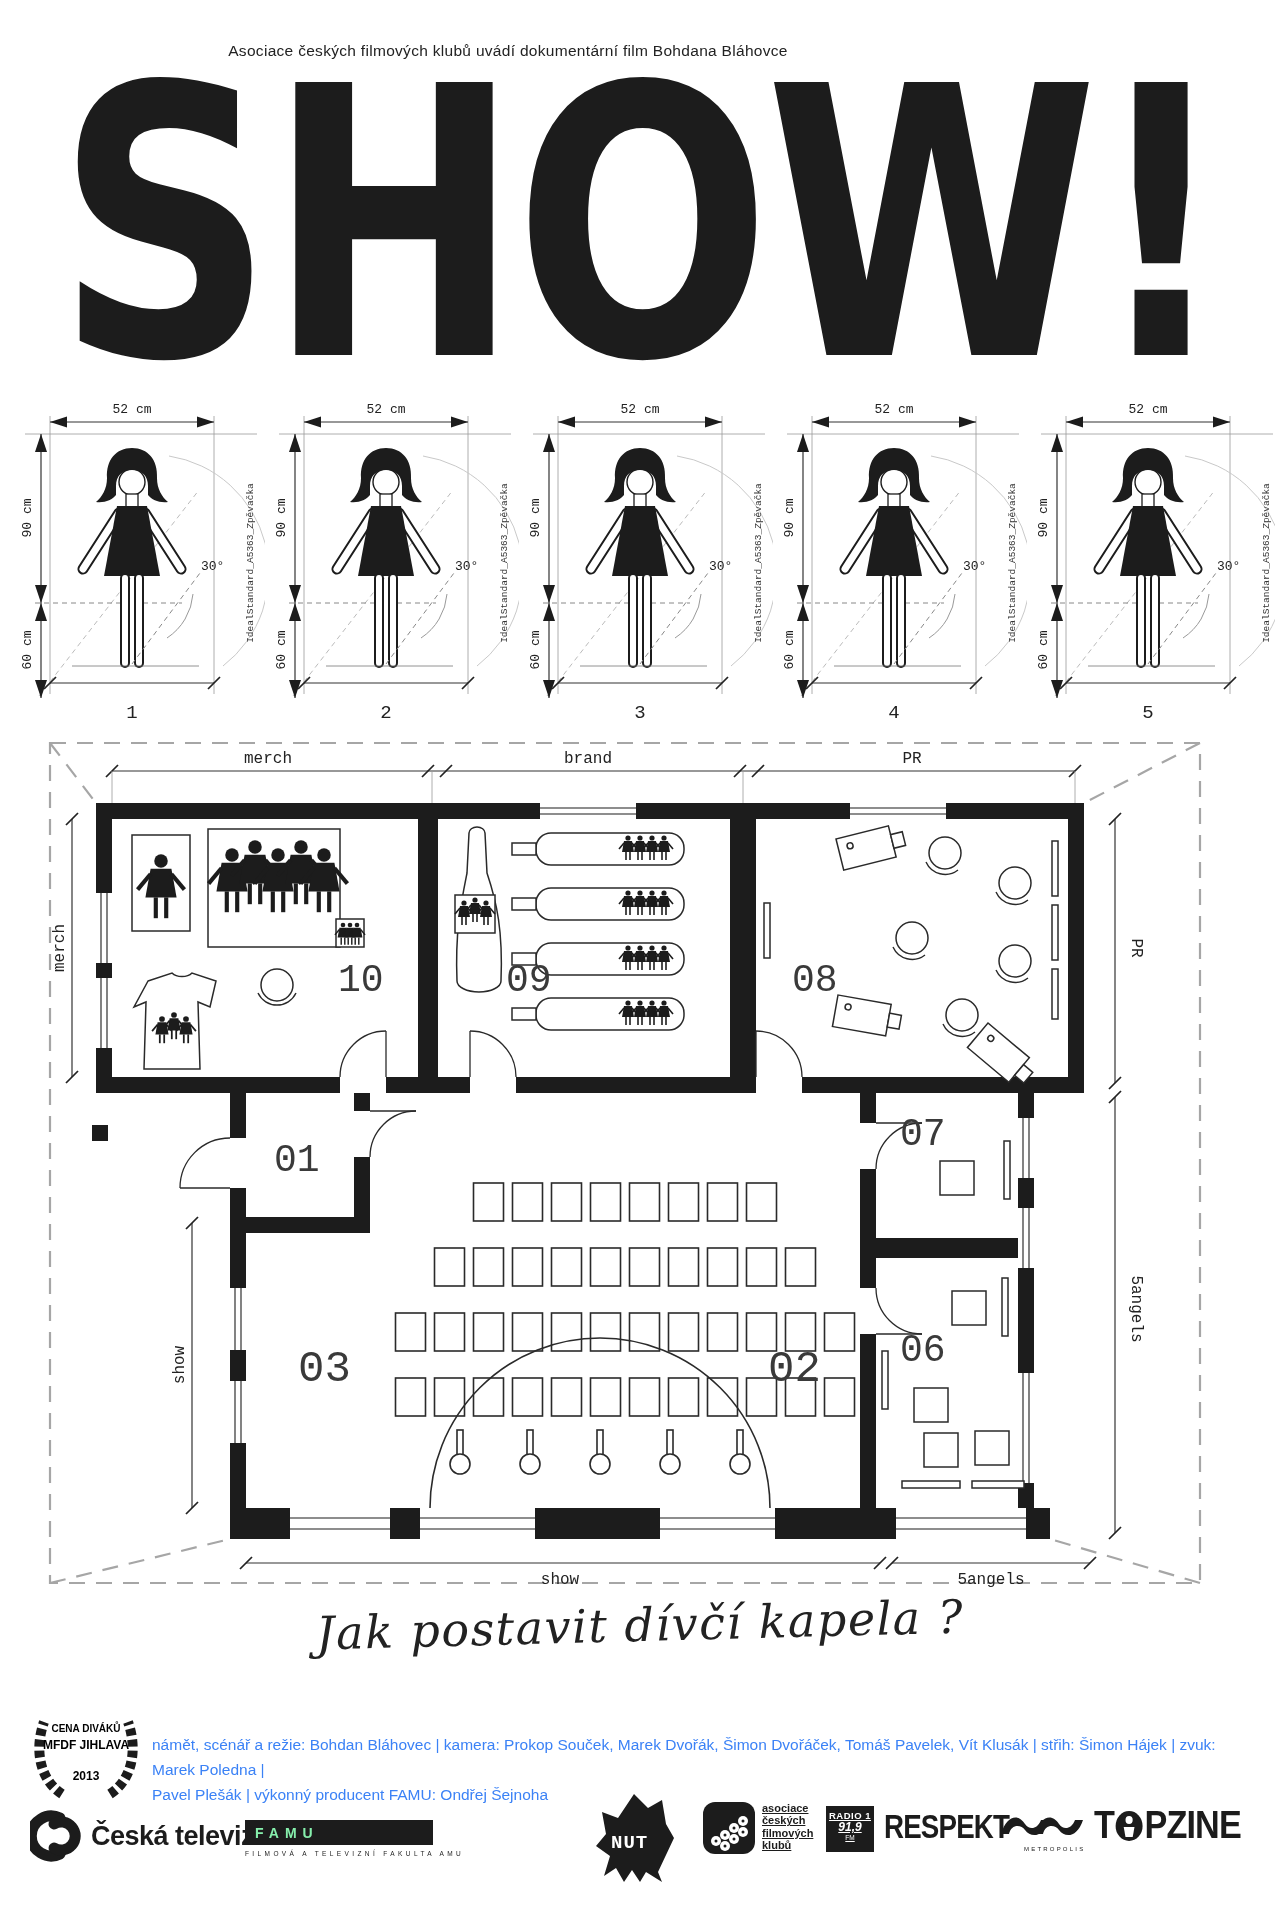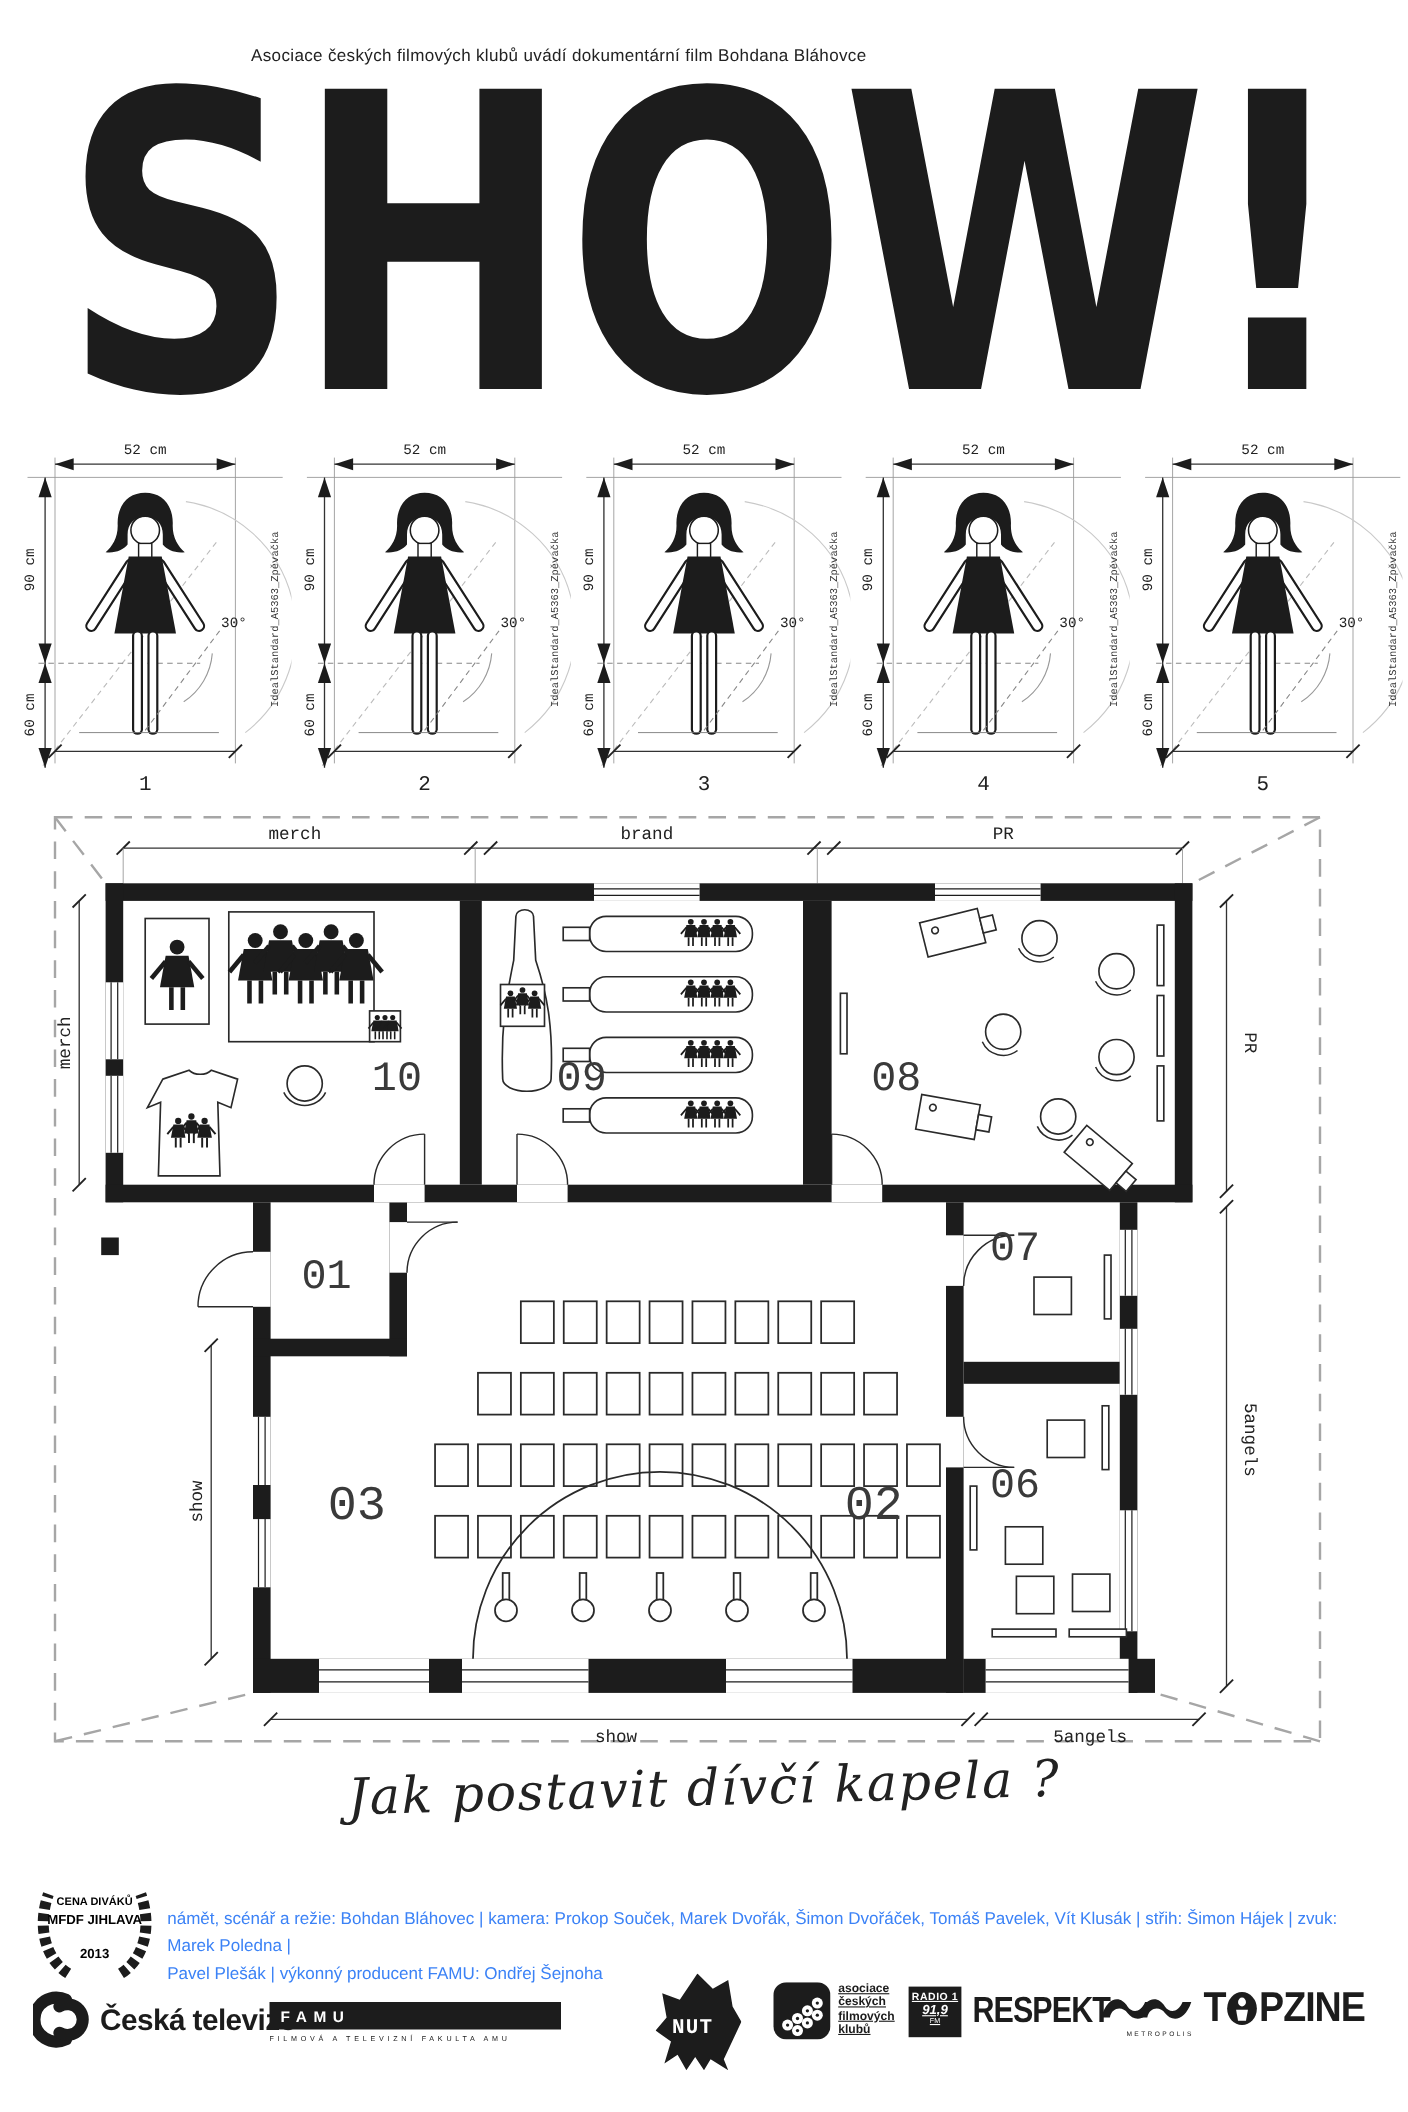--- a/index.html
+++ b/index.html
@@ -41,21 +41,21 @@
 
   
   #credits{top:1712px;left:152px;width:1110px;font-size:15.5px;line-height:1.62;color:#3b82f6;margin-top:20px;}
 
   
   #logos{top:1800px;left:0;width:1280px;height:100px;}
   .logo{position:absolute;}
   #ct-logo{left:30px;top:10px;display:flex;align-items:center;gap:9px;}
   #ct-text{font-weight:bold;font-size:27px;letter-spacing:-.5px;color:#1c1c1c;}
   #famu-logo{left:245px;top:20px;}
-  #famu-bar{width:265px;height:25px;background:#1c1c1c;color:#ffffff;display:flex;
+  #famu-bar{width:188px;height:25px;background:#1c1c1c;color:#86efac;display:flex;
             align-items:center;padding-left:10px;box-sizing:border-box;
             font-weight:bold;font-size:14px;letter-spacing:6px;}
   #famu-sub{font-size:6.5px;letter-spacing:3.4px;color:#222;margin-top:5px;}
   #nut-logo{left:596px;top:-6px;}
   #acfk-logo{left:703px;top:2px;display:flex;gap:7px;align-items:flex-start;}
   .acfk-line{font-weight:bold;font-size:11px;line-height:1.12;color:#1c1c1c;text-decoration:underline;}
   #radio-logo{left:826px;top:6px;width:48px;height:46px;background:#1c1c1c;color:#fff;
               text-align:center;box-sizing:border-box;padding-top:4px;text-decoration:underline;}
   #radio-name{font-weight:bold;font-size:9.5px;letter-spacing:.5px;}
   #radio-freq{font-style:italic;font-weight:bold;font-size:12px;line-height:1.1;}

